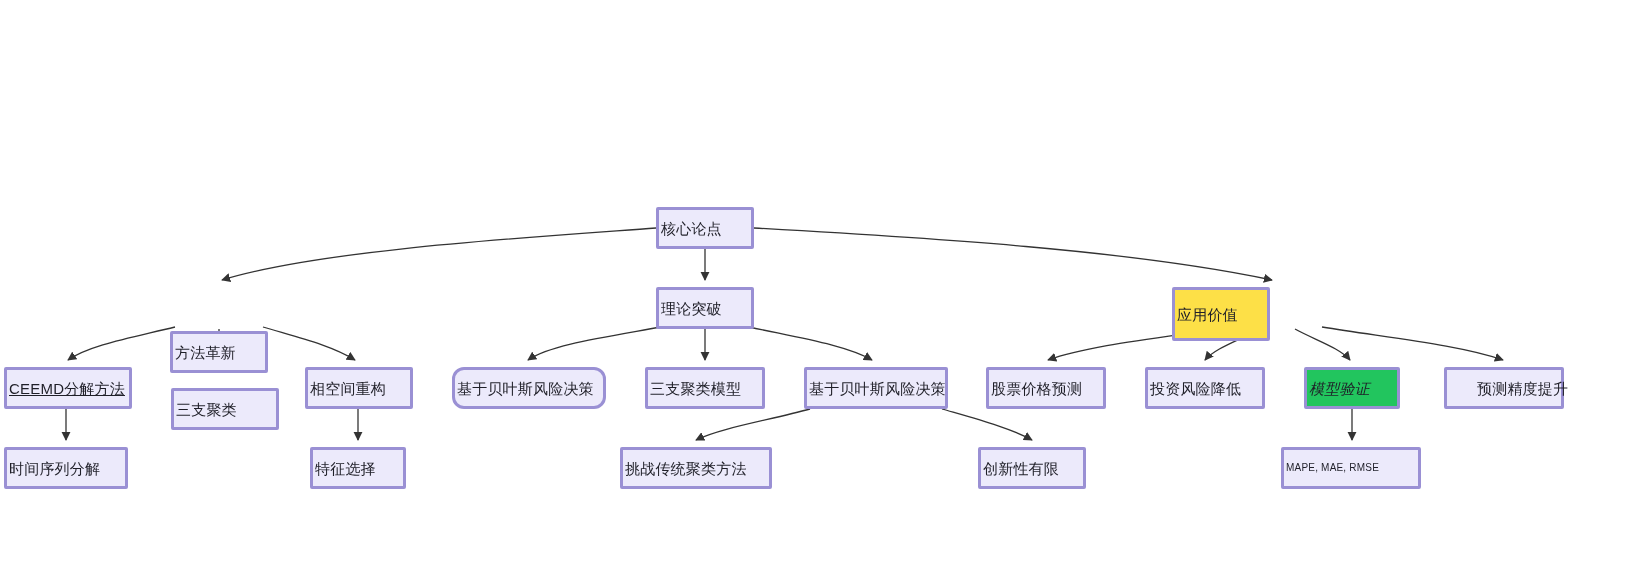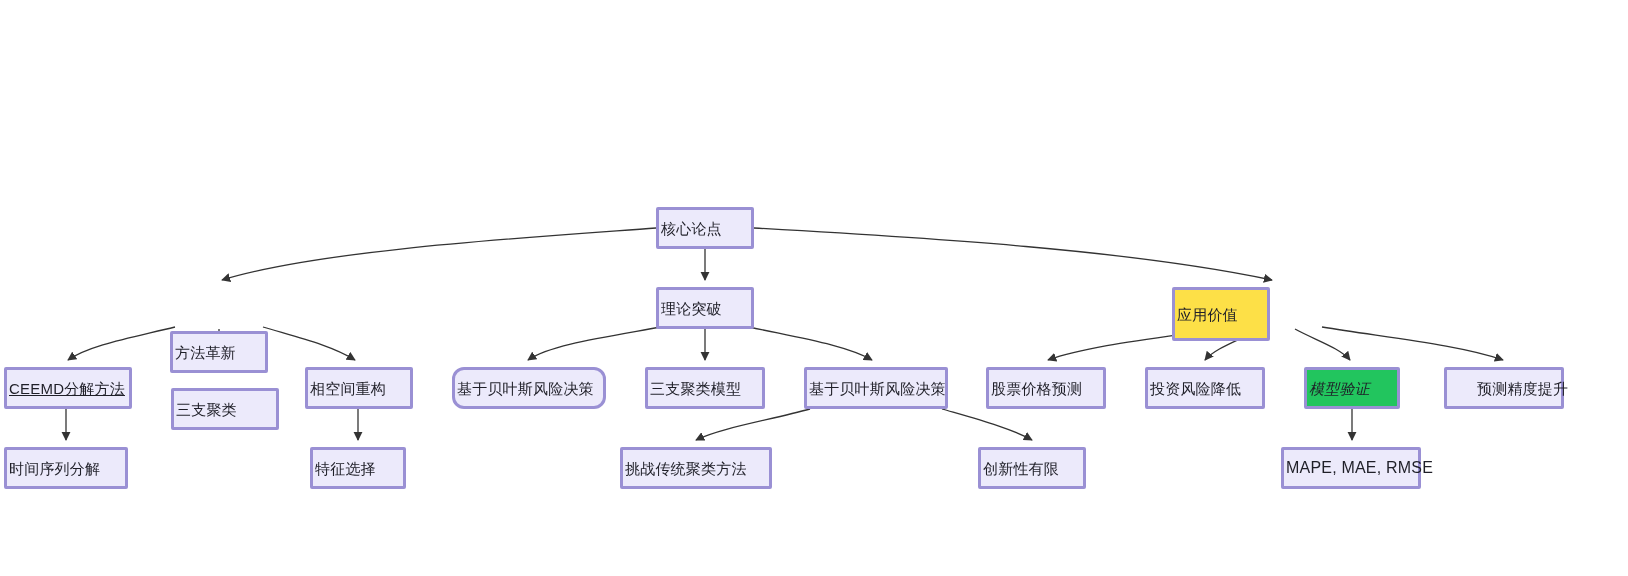--- a/index.html
+++ b/index.html
@@ -38,21 +38,21 @@
     font-size: 15px;
     line-height: 1;
     white-space: nowrap;
     letter-spacing: 0.2px;
   }
   .node-label {
     display: block;
     padding: 0 2px;
   }
   .node.latin .node-label {
-    font-size: 16px;
+    font-size: 10px;
   }
 </style>
 </head>
 <body>
 
 <div id="canvas" style="width: 1628px; height: 576px; background: rgb(255, 255, 255);">
   <svg id="edge-layer" viewBox="0 0 1628 576" xmlns="http://www.w3.org/2000/svg">
     <defs>
       <marker id="arrow" viewBox="0 0 10 10" refX="9" refY="5" markerWidth="7" markerHeight="7" orient="auto-start-reverse">
         <path d="M 0 0 L 10 5 L 0 10 z" fill="#333333"></path>

